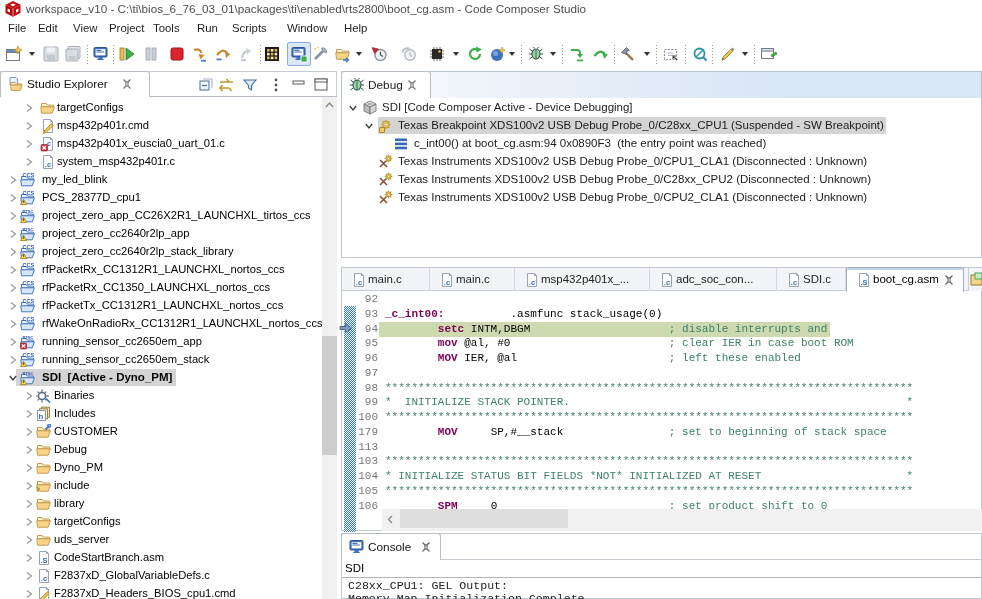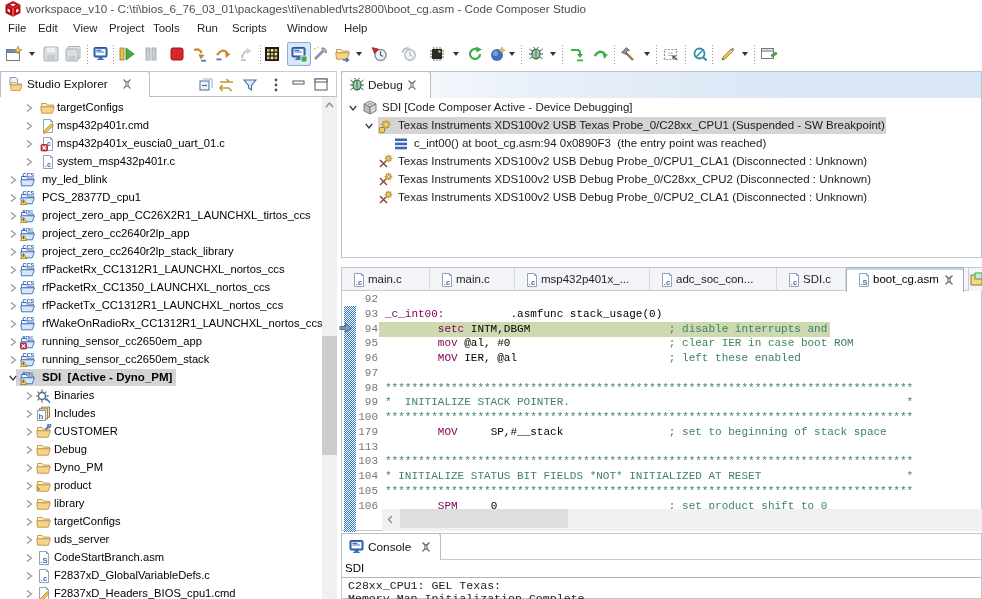--- a/index.html
+++ b/index.html
@@ -1,12 +1,12 @@
 <!DOCTYPE html>
-<html><head><meta charset="utf-8"><style>html,body{margin:0;padding:0;width:982px;height:599px;overflow:hidden;background:#fff;font-family:"Liberation Sans",sans-serif;-webkit-font-smoothing:antialiased}*{box-sizing:border-box}.kw{color:#7f0055;font-weight:normal}.cm{color:#3f8068}</style></head><body>
+<html><head><meta charset="utf-8"><style>html,body{margin:0;padding:0;width:982px;height:599px;overflow:hidden;background:#fff;font-family:"Liberation Sans",sans-serif;-webkit-font-smoothing:antialiased}*{box-sizing:border-box}.kw{color:#7f0055;font-weight:bold}.cm{color:#3f8068}</style></head><body>
 <svg style="position:absolute;left:5px;top:1px" width="16" height="16" viewBox="0 0 16 16">
     <path d="M8 0 L15.5 3.8 L8 7.6 L0.5 3.8 Z" fill="#c40d12"></path>
     <path d="M0.5 3.8 L8 7.6 L8 15.8 L0.5 12 Z" fill="#b00c10"></path>
     <path d="M15.5 3.8 L8 7.6 L8 15.8 L15.5 12 Z" fill="#c40d12"></path>
     <path d="M8 2.4 L10.8 3.8 L8 5.2 L5.2 3.8 Z" fill="#fff"></path>
     <path d="M2.6 7.6 L5 8.8 L5 11.6 L2.6 10.4 Z" fill="#fff"></path>
     <path d="M11 8.8 L13.4 7.6 L13.4 10.4 L11 11.6 Z" fill="#fff"></path>
     <path d="M7.2 7.2 L8.8 7.2 L8.8 15.4 L7.2 14.6 Z" fill="#dd8080" opacity="0.8"></path>
   </svg>
 <div style="position:absolute;left:26px;top:2px;font:normal 11.7px &quot;Liberation Sans&quot;,sans-serif;color:#4e4e4e;letter-spacing:0;white-space:pre">workspace_v10 - C:\ti\bios_6_76_03_01\packages\ti\enabled\rts2800\boot_cg.asm - Code Composer Studio</div>
@@ -432,21 +432,21 @@
   </svg>
 <div style="position:absolute;left:54px;top:461px;font:normal 11.2px &quot;Liberation Sans&quot;,sans-serif;color:#000;letter-spacing:0;white-space:pre">Dyno_PM</div>
 <svg style="position:absolute;left:24px;top:481px" width="10" height="10" viewBox="0 0 10 10">
     <path d="M3 1.5 L7.5 5 L3 8.5" fill="none" stroke="#9a9a9a" stroke-width="1.3"></path>
   </svg>
 <svg style="position:absolute;left:36px;top:478px" width="16" height="16" viewBox="0 0 16 16">
     <path d="M1.5 3.5h4.6l1.2 1.6h6.2V6.8H1.5z" fill="#fff3c8" stroke="#c29a52" stroke-width="1"></path>
     <path d="M0.8 6.8h13.6l-2.2 6.4H1.5z" fill="#f7d488" stroke="#c29a52" stroke-width="1"></path>
     <path d="M1 9 l3 2 -3 2z" fill="#e8b73c" stroke="#96731c" stroke-width="0.6"></path>
   </svg>
-<div style="position:absolute;left:54px;top:479px;font:normal 11.2px &quot;Liberation Sans&quot;,sans-serif;color:#000;letter-spacing:0;white-space:pre">product</div>
+<div style="position:absolute;left:54px;top:479px;font:normal 11.2px &quot;Liberation Sans&quot;,sans-serif;color:#000;letter-spacing:0;white-space:pre">include</div>
 <svg style="position:absolute;left:24px;top:499px" width="10" height="10" viewBox="0 0 10 10">
     <path d="M3 1.5 L7.5 5 L3 8.5" fill="none" stroke="#9a9a9a" stroke-width="1.3"></path>
   </svg>
 <svg style="position:absolute;left:36px;top:496px" width="16" height="16" viewBox="0 0 16 16">
     <path d="M1.5 3.5h4.6l1.2 1.6h6.2V6.8H1.5z" fill="#fff3c8" stroke="#c29a52" stroke-width="1"></path>
     <path d="M0.8 6.8h13.6l-2.2 6.4H1.5z" fill="#f7d488" stroke="#c29a52" stroke-width="1"></path>
   </svg>
 <div style="position:absolute;left:54px;top:497px;font:normal 11.2px &quot;Liberation Sans&quot;,sans-serif;color:#000;letter-spacing:0;white-space:pre">library</div>
 <svg style="position:absolute;left:24px;top:517px" width="10" height="10" viewBox="0 0 10 10">
     <path d="M3 1.5 L7.5 5 L3 8.5" fill="none" stroke="#9a9a9a" stroke-width="1.3"></path>
@@ -528,21 +528,21 @@
     <path d="M10.6 6.5 L12.7 6.5" stroke="#c09a30" stroke-width="1.1"></path>
     <path d="M9.8 8.3 L11.3 9.8" stroke="#c09a30" stroke-width="1.1"></path>
     <path d="M8.0 9.1 L8.0 11.2" stroke="#c09a30" stroke-width="1.1"></path>
     <path d="M6.2 8.3 L4.7 9.8" stroke="#c09a30" stroke-width="1.1"></path>
     <path d="M5.5 6.5 L3.3 6.5" stroke="#c09a30" stroke-width="1.1"></path>
     <path d="M6.2 4.7 L4.7 3.2" stroke="#c09a30" stroke-width="1.1"></path>
     <path d="M8.0 4.0 L8.0 1.8" stroke="#c09a30" stroke-width="1.1"></path>
     <path d="M9.8 4.7 L11.3 3.2" stroke="#c09a30" stroke-width="1.1"></path>
     <rect x="1.5" y="9.5" width="5" height="5" rx="0.8" fill="#f2cf5c" stroke="#9a7a20" stroke-width="0.9"></rect>
   </svg>
-<div style="position:absolute;left:398px;top:119px;font:normal 11.5px &quot;Liberation Sans&quot;,sans-serif;color:#1b1b1b;letter-spacing:0;white-space:pre">Texas Instruments XDS100v2 USB Texas Probe_0/C28xx_CPU1 (Suspended - SW Breakpoint)</div>
+<div style="position:absolute;left:398px;top:119px;font:normal 11.5px &quot;Liberation Sans&quot;,sans-serif;color:#1b1b1b;letter-spacing:0;white-space:pre">Texas Breakpoint XDS100v2 USB Debug Probe_0/C28xx_CPU1 (Suspended - SW Breakpoint)</div>
 <svg style="position:absolute;left:393px;top:136px" width="16" height="16" viewBox="0 0 16 16">
     <rect x="2" y="2.5" width="12" height="2.6" fill="#3569b8"></rect>
     <rect x="2" y="6.6" width="12" height="2.6" fill="#3569b8"></rect>
     <rect x="2" y="10.7" width="12" height="2.6" fill="#3569b8"></rect>
   </svg>
 <div style="position:absolute;left:414px;top:137px;font:normal 11.5px &quot;Liberation Sans&quot;,sans-serif;color:#1b1b1b;letter-spacing:0;white-space:pre">c_int00() at boot_cg.asm:94 0x0890F3  (the entry point was reached)</div>
 <svg style="position:absolute;left:378px;top:154px" width="16" height="16" viewBox="0 0 16 16">
     <path d="M2 6 L9 13 M9 6 L2 13" stroke="#8a4a38" stroke-width="1.5"></path>
     <circle cx="10.5" cy="4.5" r="2.6" fill="#e7c96a" stroke="#c09a30" stroke-width="1"></circle>
     <circle cx="10.5" cy="4.5" r="1.04" fill="#fff" stroke="#c09a30" stroke-width="0.7"></circle>
@@ -657,13 +657,13 @@
     <rect x="2.6" y="3.1" width="9.8" height="6.3" fill="#fff"></rect>
     <path d="M3.4 4.4h5M3.4 6h7.5" stroke="#3e71bd" stroke-width="1.1"></path>
     <path d="M5.5 11h4v1.6l2 1.4H3.6l1.9-1.4z" fill="#3e71bd"></path>
   </svg>
 <div style="position:absolute;left:368px;top:540px;font:normal 11.8px &quot;Liberation Sans&quot;,sans-serif;color:#111;letter-spacing:0;white-space:pre">Console</div>
 <svg style="position:absolute;left:421px;top:541px" width="12" height="12" viewBox="0 0 12 12">
     <path d="M1.5 1.5 C4 4 4 4 5 4 C6 4 6 4 8.5 1.5 M1.5 10.5 C4 8 4 8 5 8 C6 8 6 8 8.5 10.5 M1.5 1.5 C4 4 4 4 4 6 C4 8 4 8 1.5 10.5 M8.5 1.5 C6 4 6 4 6 6 C6 8 6 8 8.5 10.5" fill="none" stroke="#666" stroke-width="1.1"></path>
   </svg>
 <div style="position:absolute;left:345px;top:562px;font:normal 11.5px &quot;Liberation Sans&quot;,sans-serif;color:#000;letter-spacing:0;white-space:pre">SDI</div>
 <div style="position:absolute;left:342px;top:577px;width:639px;height:1px;background:#b5b5b5"></div>
-<div style="position:absolute;left:348px;top:579px;font:normal 11.6px &quot;Liberation Mono&quot;,sans-serif;color:#222;letter-spacing:0;white-space:pre">C28xx_CPU1: GEL Texas:</div>
+<div style="position:absolute;left:348px;top:579px;font:normal 11.6px &quot;Liberation Mono&quot;,sans-serif;color:#222;letter-spacing:0;white-space:pre">C28xx_CPU1: GEL Output:</div>
 <div style="position:absolute;left:348px;top:592px;font:normal 11.6px &quot;Liberation Mono&quot;,sans-serif;color:#222;letter-spacing:0;white-space:pre">Memory Map Initialization Complete</div>
 </body></html>

